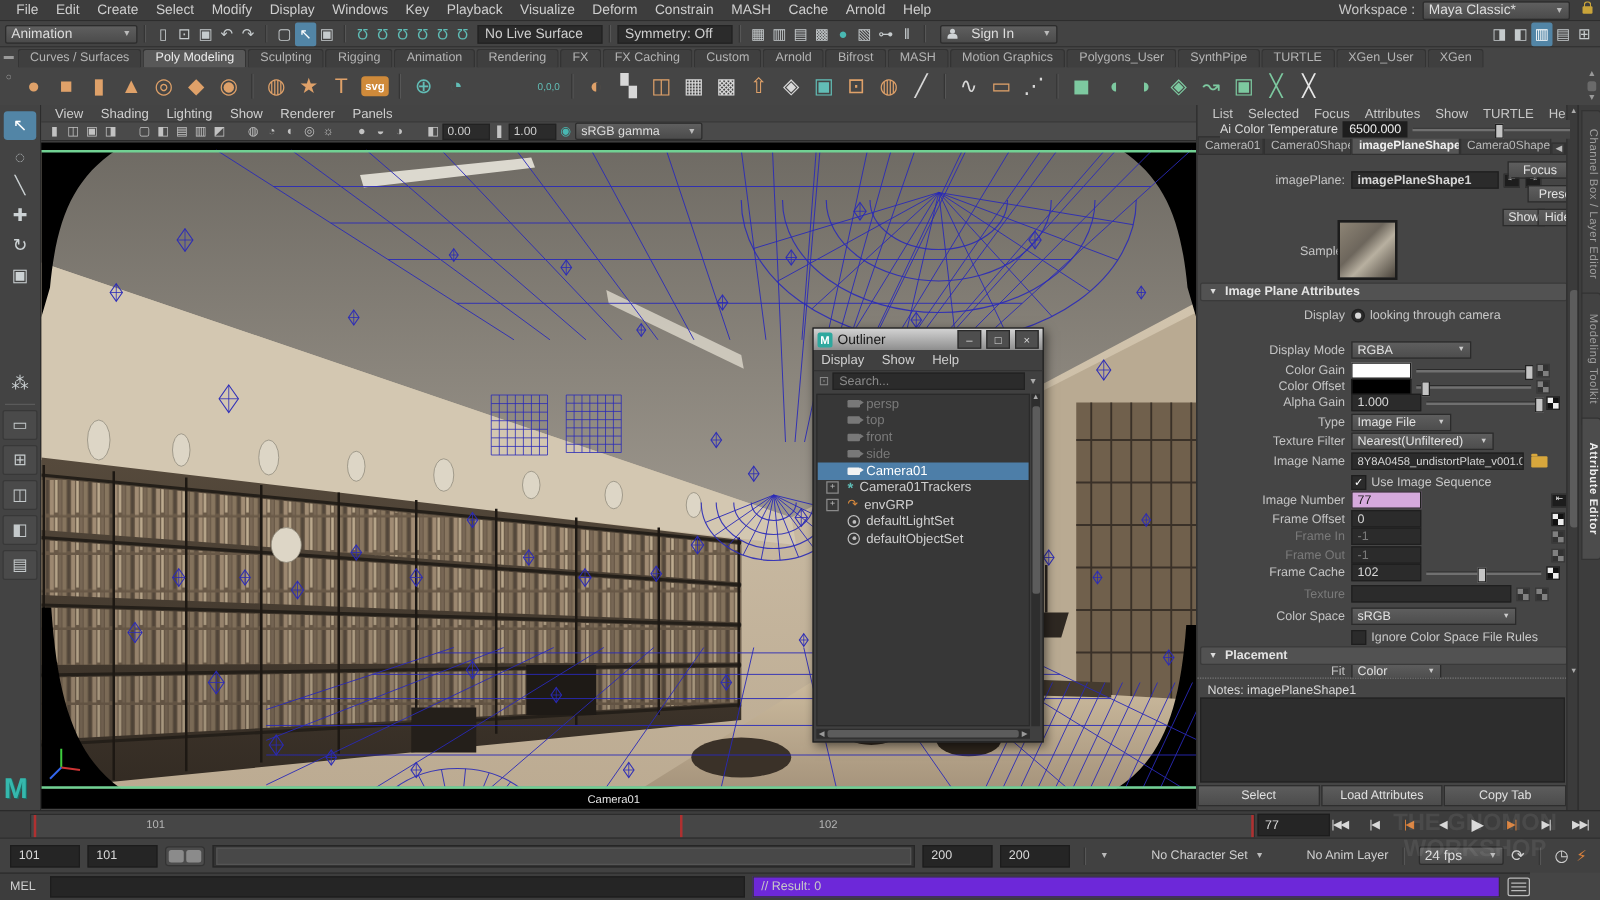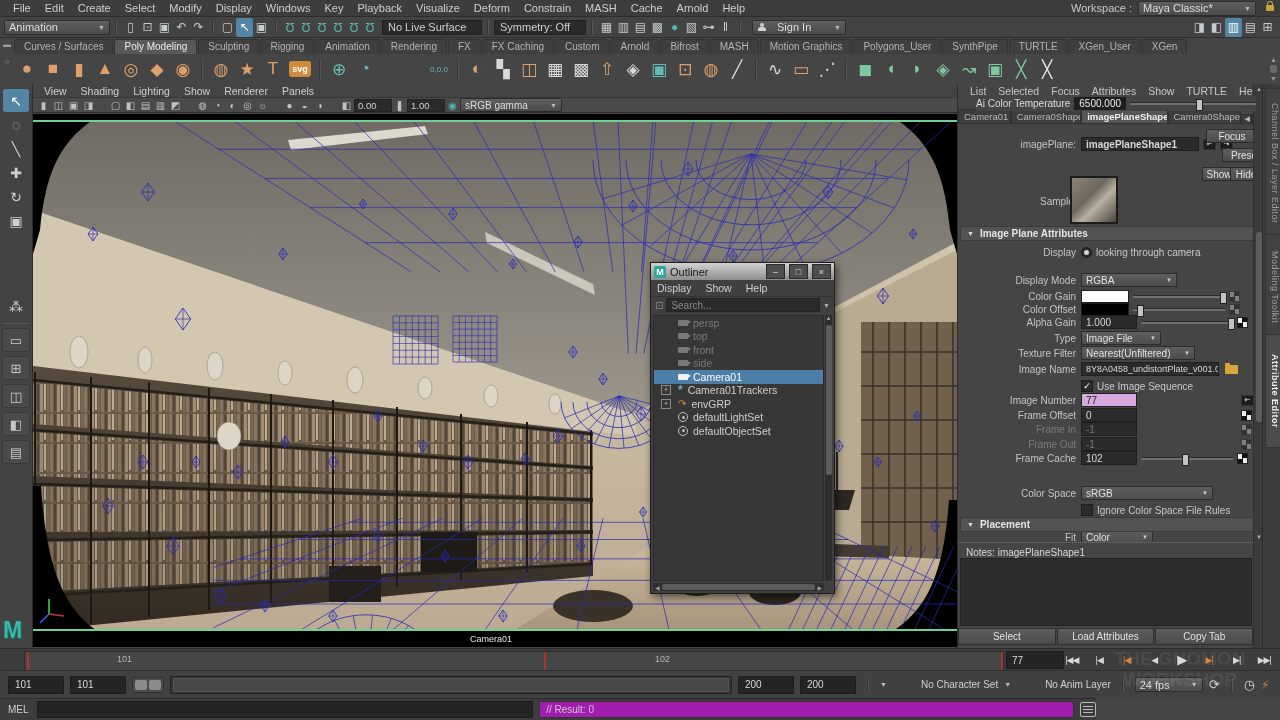--- a/index.html
+++ b/index.html
@@ -144,24 +144,24 @@
   #rangeslider{left:0;top:670px;width:1280px;height:28px;background:#414141;border-top:1px solid #2e2e2e;display:flex;align-items:center;padding-left:8px;box-sizing:border-box;gap:6px;}
   .rs-field{background:#252525;border:1px solid #1c1c1c;height:16px;display:flex;align-items:center;padding:0 6px;color:#d8d8d8;font-size:10px;}
   #rs-toggle{display:flex;gap:2px;background:#4c4c4c;border:1px solid #333;border-radius:3px;padding:2px;}
   #rs-toggle i{width:12px;height:10px;background:#8b8b8b;border-radius:2px;display:block;}
   #rs-track{position:relative;width:560px;height:16px;background:#333;border:1px solid #262626;}
   #rs-track .bar{position:absolute;left:2px;top:1px;right:2px;height:12px;background:#484848;border:1px solid #555;}
   #rangeslider .mini{font-size:10px;color:#cfcfcf;margin-left:28px;}
   #rangeslider .arr{font-size:7px;color:#bbb;}
   .loop-ic,.clock-ic{font-size:13px;color:#cfcfcf;}
   .runner{color:#d9803c;font-size:12px;font-weight:bold;}
-  #cmdline{left:0;top:698px;width:1096px;height:22px;background:#3d3d3d;border-top:1px solid #2b2b2b;display:flex;align-items:center;padding-left:8px;box-sizing:border-box;gap:6px;}
+  #cmdline{left:0;top:698px;width:1224px;height:22px;background:#3d3d3d;border-top:1px solid #2b2b2b;display:flex;align-items:center;padding-left:8px;box-sizing:border-box;gap:6px;}
   #cmd-label{font-size:10px;color:#cfcfcf;width:26px;}
   #cmd-input{width:560px;height:15px;background:#252525;border:1px solid #1d1d1d;}
-  #cmd-result{width:590px;height:15px;background:#a21caf;border:1px solid #333;display:flex;align-items:center;padding:0 6px;color:#c8c8c8;font-size:10px;}
+  #cmd-result{width:590px;height:15px;background:#6d28d9;border:1px solid #333;display:flex;align-items:center;padding:0 6px;color:#c8c8c8;font-size:10px;}
   #script-ic{width:16px;height:13px;border:1px solid #bbb;border-radius:2px;position:relative;}
   #script-ic:before{content:"";position:absolute;left:2px;top:3px;right:2px;height:1px;background:#bbb;box-shadow:0 3px 0 #bbb, 0 6px 0 #bbb;}
   #watermark{left:1080px;top:648px;width:200px;height:60px;color:rgba(255,255,255,0.07);font-weight:bold;font-size:19px;line-height:21px;text-align:center;pointer-events:none;z-index:50;}
 </style>
 </head>
 <body>
 
 <div id="app" data-name="maya-window">
 
   <div id="menubar" class="abs flex" data-name="main-menubar">
@@ -973,20 +973,28 @@
       <div class="ae-row" style="top:367px">
           <span class="lbl" data-name="frame-cache-label">Frame Cache</span>
         <span class="ctrl">
             <span class="val-field" data-name="frame-cache-field">102</span>
         <span class="slider" style="width:92px" data-name="frame-cache-slider">
               <span class="hd" style="left:45%"></span>
             </span>
         <span class="checker" data-name="texture-map-icon"></span>
           </span>
         </div>
+      <div class="ae-row" style="top:384px">
+          <span class="lbl grayed" data-name="texture-label">Texture</span>
+        <span class="ctrl">
+            <span class="val-field grayed" style="width:118px" data-name="texture-field"></span>
+        <span class="checker dim" data-name="texture-map-icon"></span>
+            <span class="checker dim" data-name="texture-clear-icon"></span>
+          </span>
+        </div>
       <div class="ae-row" style="top:402px">
           <span class="lbl" data-name="color-space-label">Color Space</span>
         <span class="ctrl">
             <span class="dd2" style="width:122px" data-name="color-space-dropdown">
               <span>sRGB</span>
               <span class="arr">▼</span>
             </span>
           </span>
         </div>
       <div class="ae-row" style="top:419px">

